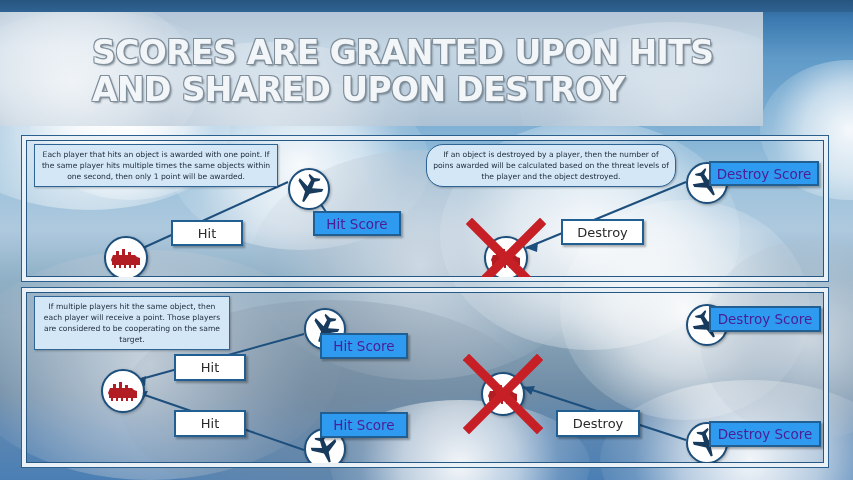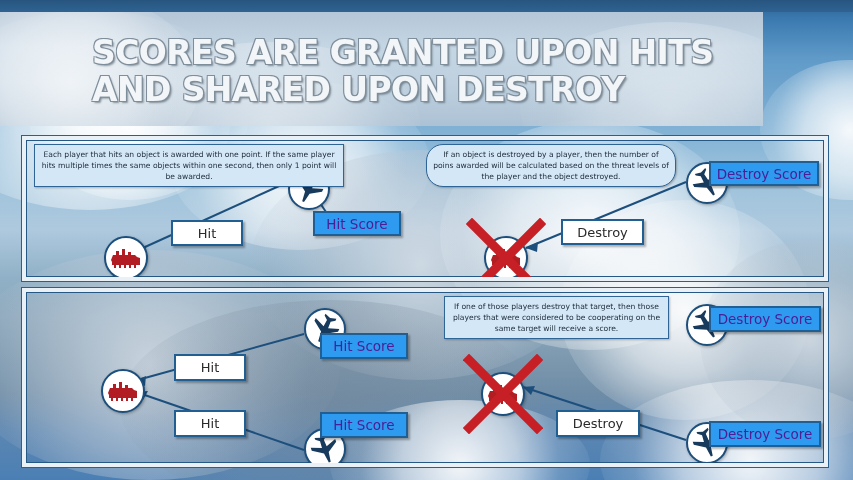--- a/index.html
+++ b/index.html
@@ -191,21 +191,21 @@
       <polygon points="108,112 120,106 118,116" fill="#1d4f7d"></polygon>
 
       <line x1="284" y1="48" x2="300" y2="72" stroke="#1d4f7d" stroke-width="2"></line>
 
       <line x1="660" y1="42" x2="500" y2="108" stroke="#1d4f7d" stroke-width="2"></line>
       <polygon points="500,108 512,102 511,112" fill="#1d4f7d"></polygon>
 
       <line x1="683" y1="28" x2="700" y2="32" stroke="#1d4f7d" stroke-width="2"></line>
     </svg>
 
-    <div class="infobox" style="left: 8px; top: 4px; width: 310px;">Each player that hits an object is awarded with one point. If the same player hits multiple times the same objects within one second, then only 1 point will be awarded.</div>
+    <div class="infobox" style="left: 8px; top: 4px; width: 244px;">Each player that hits an object is awarded with one point. If the same player hits multiple times the same objects within one second, then only 1 point will be awarded.</div>
     <div class="infobox" style="left: 400px; top: 4px; width: 250px; border-radius: 17px;">If an object is destroyed by a player, then the number of poins awarded will be calculated based on the threat levels of the player and the object destroyed.</div>
 
     <div class="circ" style="left: 78px; top: 96px; width: 44px; height: 44px;">
       <svg width="34" height="24" viewBox="0 0 34 24">
         <path d="M2 14 L4 9 L7 9 L7 5 L10 5 L10 9 L13 9 L13 3 L16 3 L16 9 L19 9 L19 6 L22 6 L22 9 L26 9 L28 11 L31 12 L31 16 L3 16 Z" fill="#b11d22"></path>
         <rect x="3" y="16" width="28" height="3" fill="#b11d22"></rect>
         <rect x="5" y="19" width="2" height="3" fill="#b11d22"></rect>
         <rect x="10" y="19" width="2" height="3" fill="#b11d22"></rect>
         <rect x="15" y="19" width="2" height="3" fill="#b11d22"></rect>
         <rect x="20" y="19" width="2" height="3" fill="#b11d22"></rect>
@@ -269,21 +269,21 @@
       <line x1="292" y1="150" x2="306" y2="140" stroke="#1d4f7d" stroke-width="2"></line>
 
       <line x1="660" y1="148" x2="497" y2="95" stroke="#1d4f7d" stroke-width="2"></line>
       <polygon points="497,95 509,94 505,103" fill="#1d4f7d"></polygon>
 
       <line x1="688" y1="26" x2="704" y2="30" stroke="#1d4f7d" stroke-width="2"></line>
 
       <line x1="688" y1="145" x2="704" y2="142" stroke="#1d4f7d" stroke-width="2"></line>
     </svg>
 
-    <div class="infobox" style="left: 418px; top: 4px; width: 225px;">If one of those players destroy that target, then those players that were considered to be cooperating on the same target will receive a score.</div>
+    <div class="infobox" style="left: 8px; top: 4px; width: 196px;">If multiple players hit the same object, then each player will receive a point. Those players are considered to be cooperating on the same target.</div>
 
     <div class="circ" style="left: 75px; top: 77px; width: 44px; height: 44px;">
       <svg width="34" height="24" viewBox="0 0 34 24">
         <path d="M2 14 L4 9 L7 9 L7 5 L10 5 L10 9 L13 9 L13 3 L16 3 L16 9 L19 9 L19 6 L22 6 L22 9 L26 9 L28 11 L31 12 L31 16 L3 16 Z" fill="#b11d22"></path>
         <rect x="3" y="16" width="28" height="3" fill="#b11d22"></rect>
         <rect x="5" y="19" width="2" height="3" fill="#b11d22"></rect>
         <rect x="10" y="19" width="2" height="3" fill="#b11d22"></rect>
         <rect x="15" y="19" width="2" height="3" fill="#b11d22"></rect>
         <rect x="20" y="19" width="2" height="3" fill="#b11d22"></rect>
         <rect x="25" y="19" width="2" height="3" fill="#b11d22"></rect>

